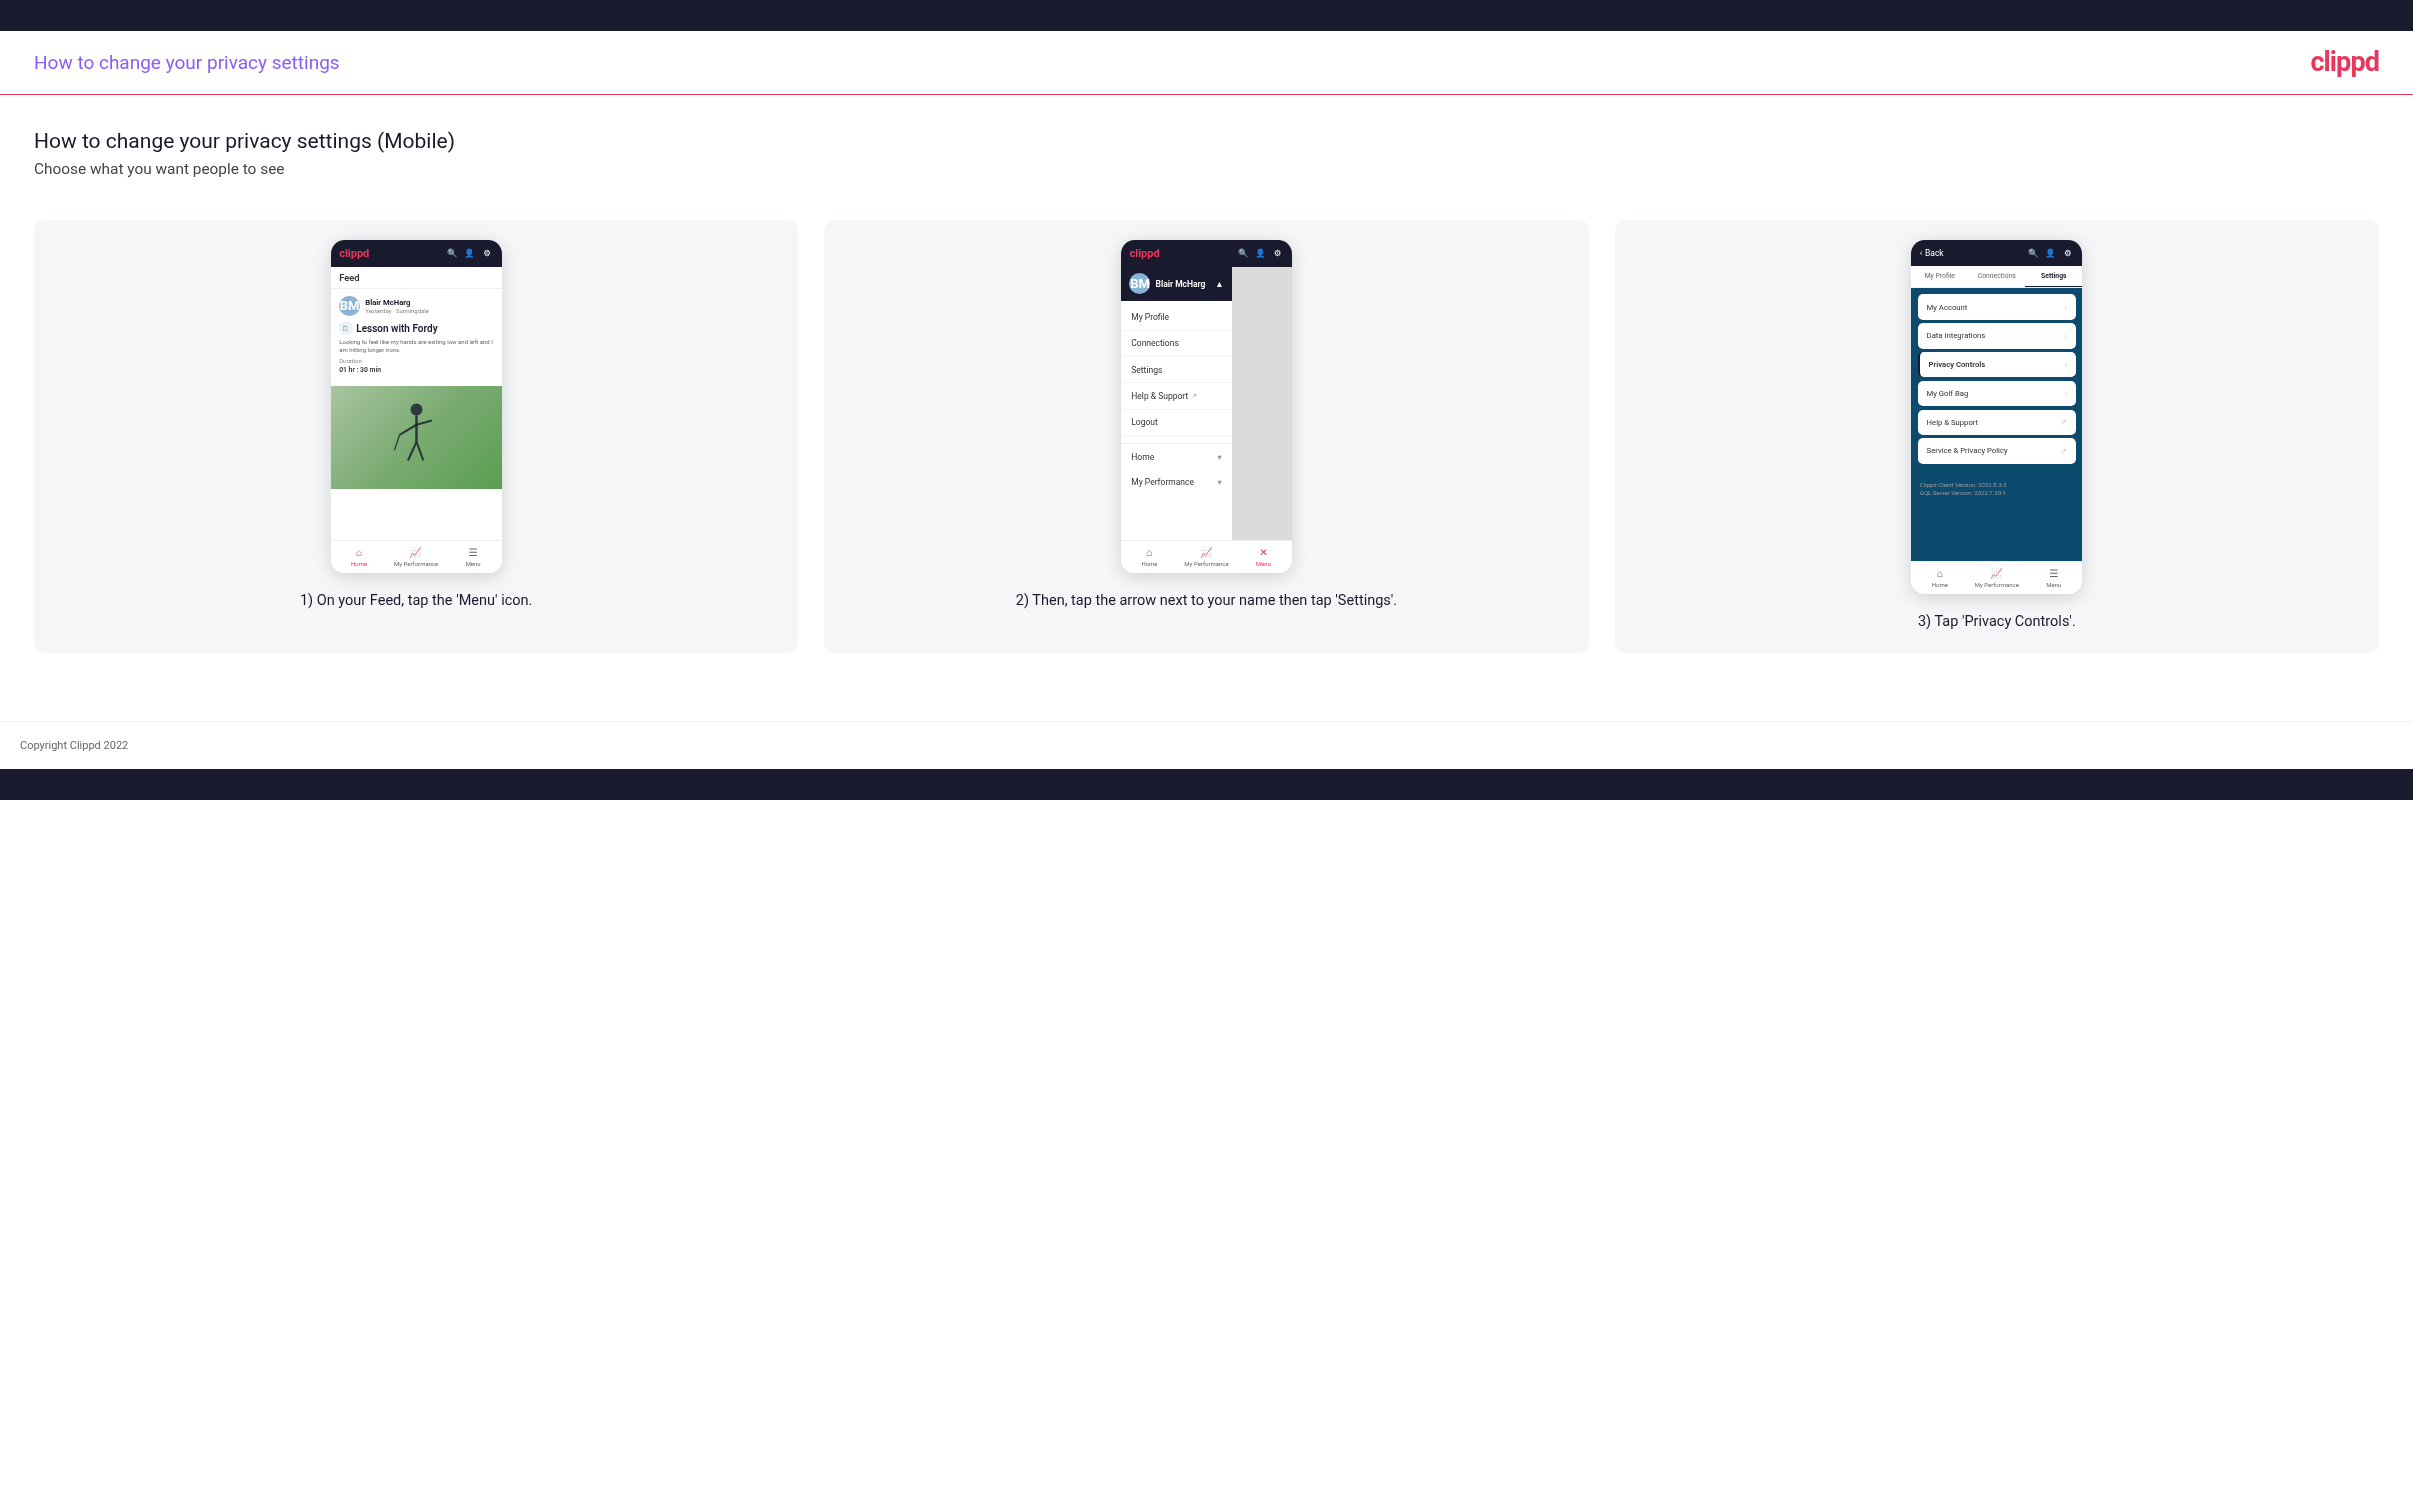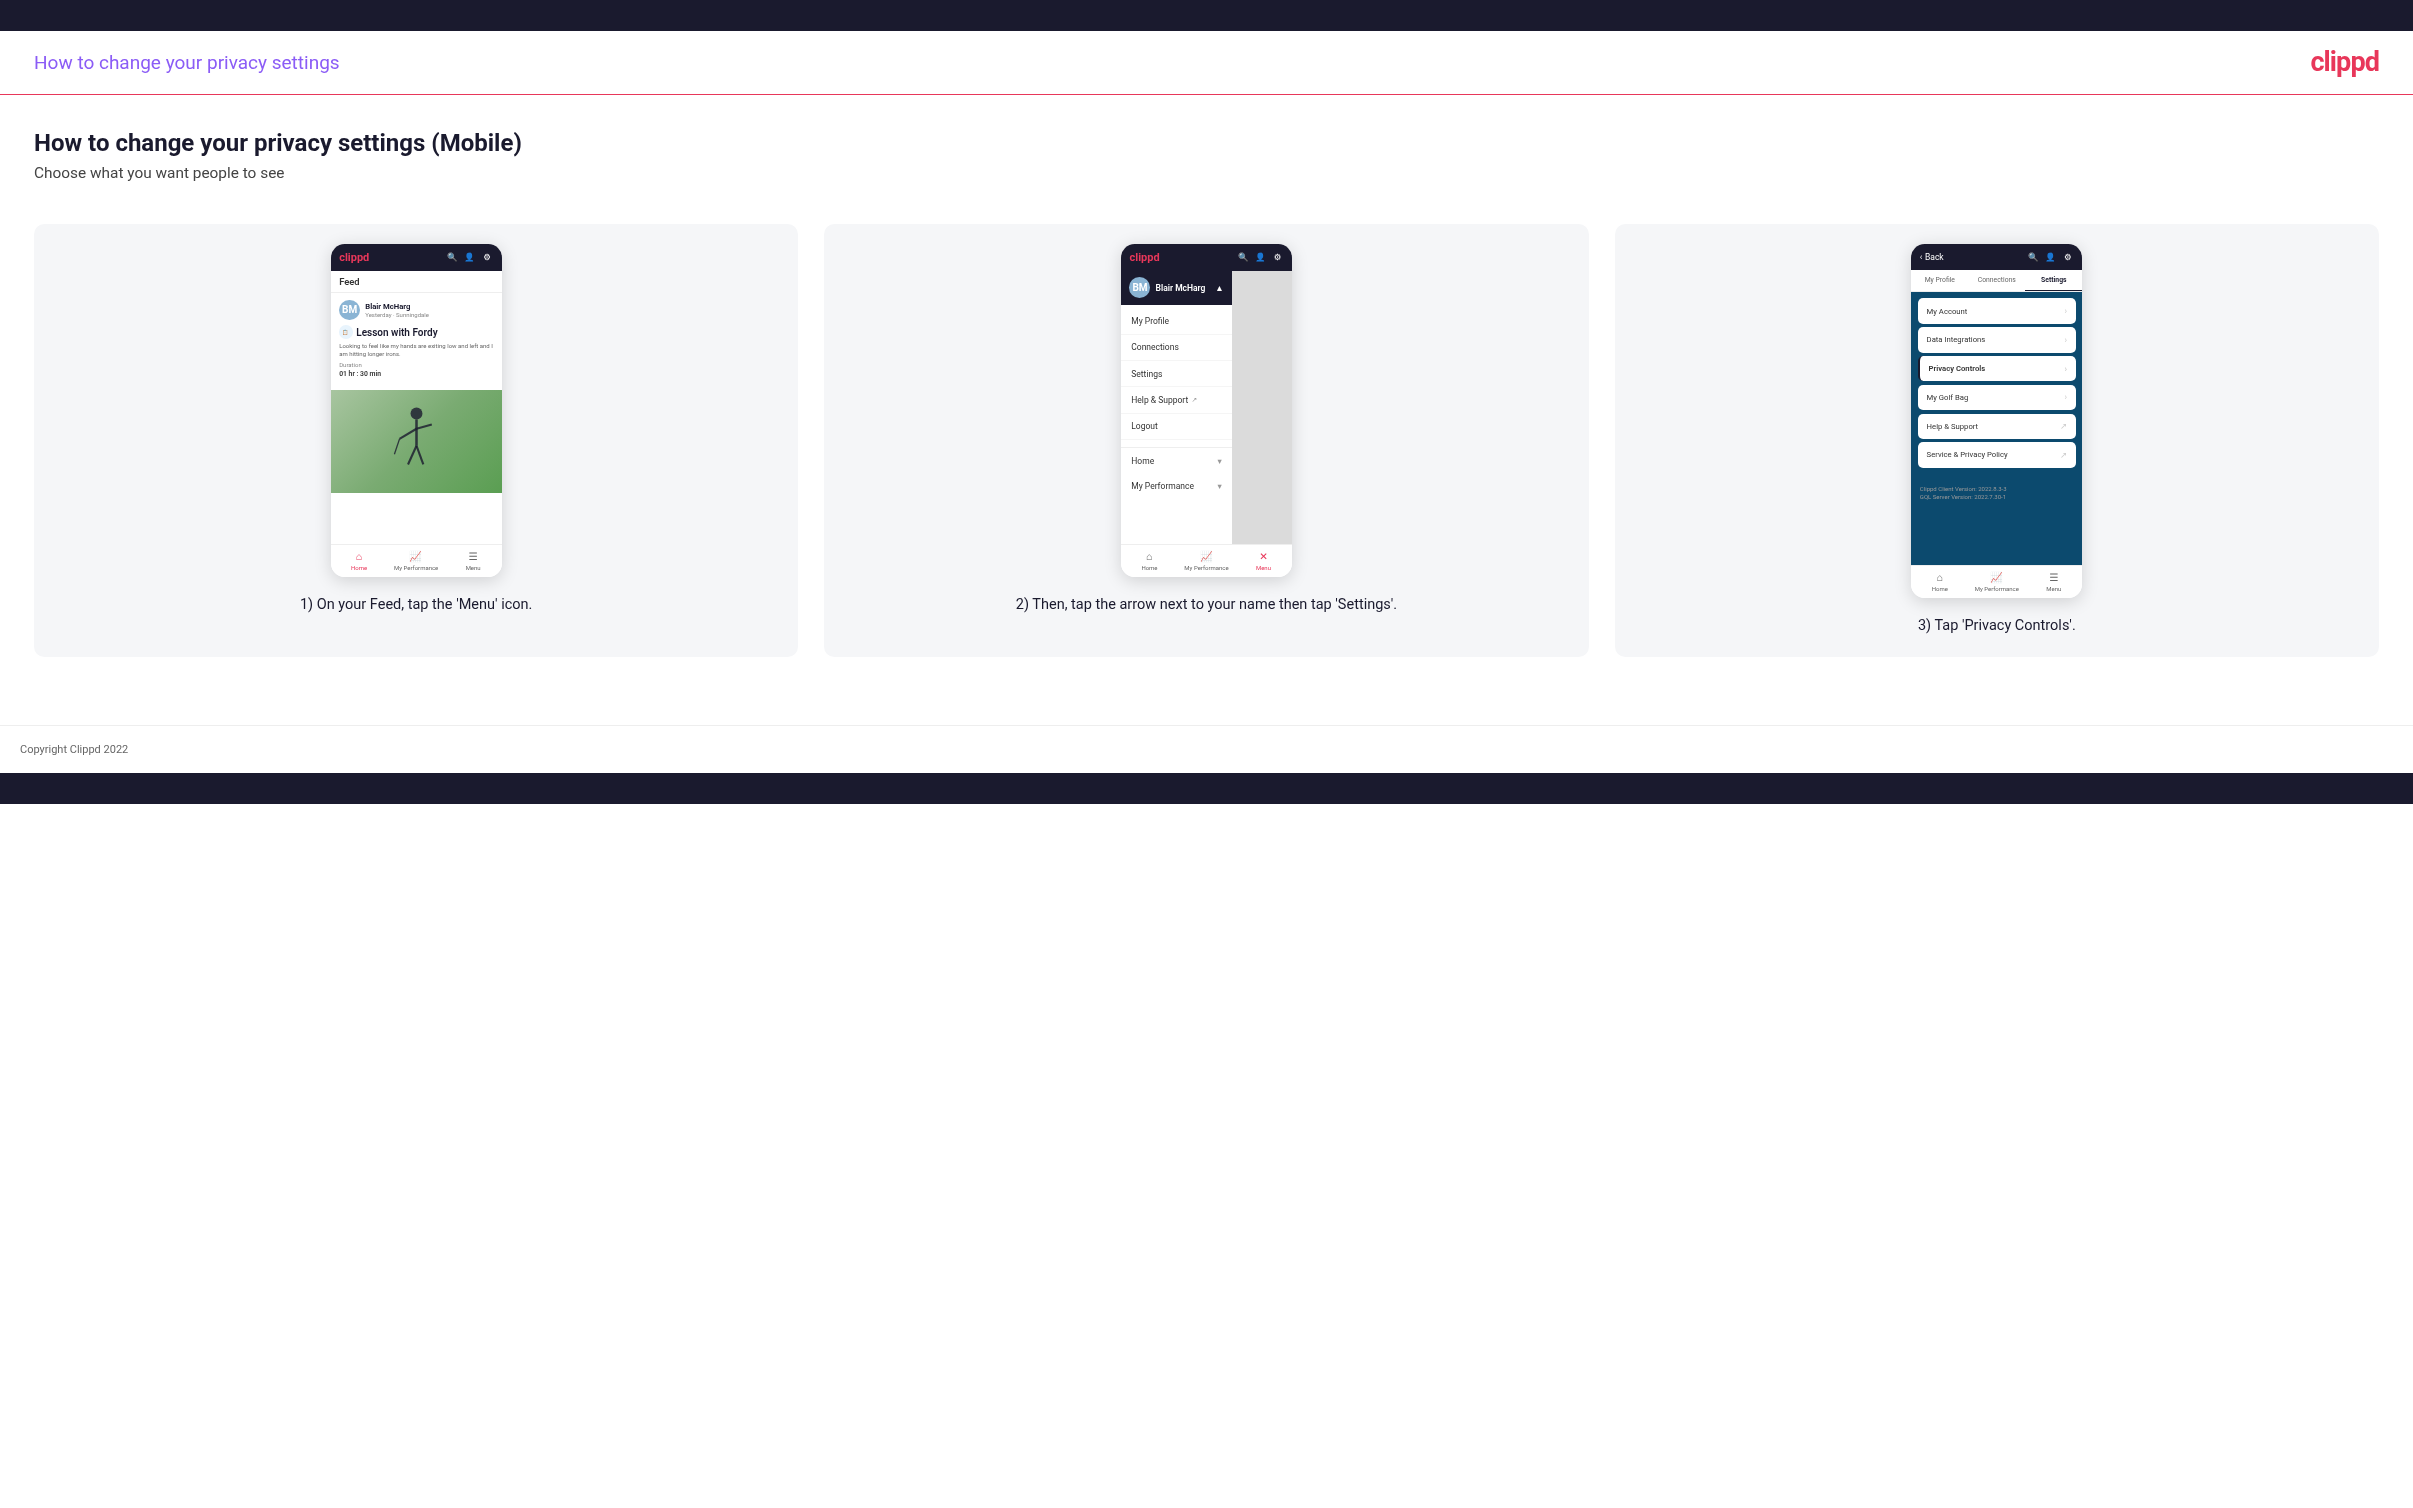--- a/index.html
+++ b/index.html
@@ -36,22 +36,22 @@
       color: #e8375a;
       letter-spacing: -0.9px;
     }
 
     
     .main {
       padding: 34px 34px 51px;
     }
 
     .page-heading {
-      font-size: 24px;
-      font-weight: 700;
+      font-size: 21px;
+      font-weight: 400;
       color: #1a1a2e;
       margin-bottom: 6.8px;
     }
 
     .page-subheading {
       font-size: 15.4px;
       color: #444;
       margin-bottom: 42px;
     }
 
@@ -145,21 +145,21 @@
     }
 
     .avatar-circle {
       width: 21px;
       height: 20.5px;
       border-radius: 50%;
       background: #8ab4d4;
       display: flex;
       align-items: center;
       justify-content: center;
-      font-size: 10px;
+      font-size: 13px;
       color: #fff;
       font-weight: 700;
       flex-shrink: 0;
     }
 
     .post-name {
       font-size: 7.7px;
       font-weight: 700;
       color: #1a1a2e;
     }

